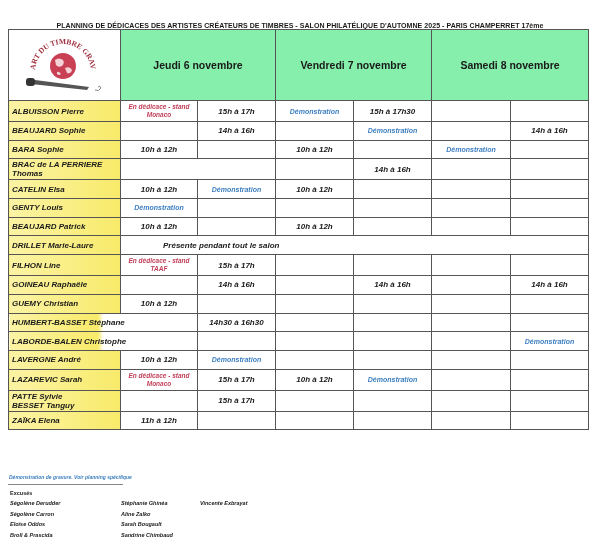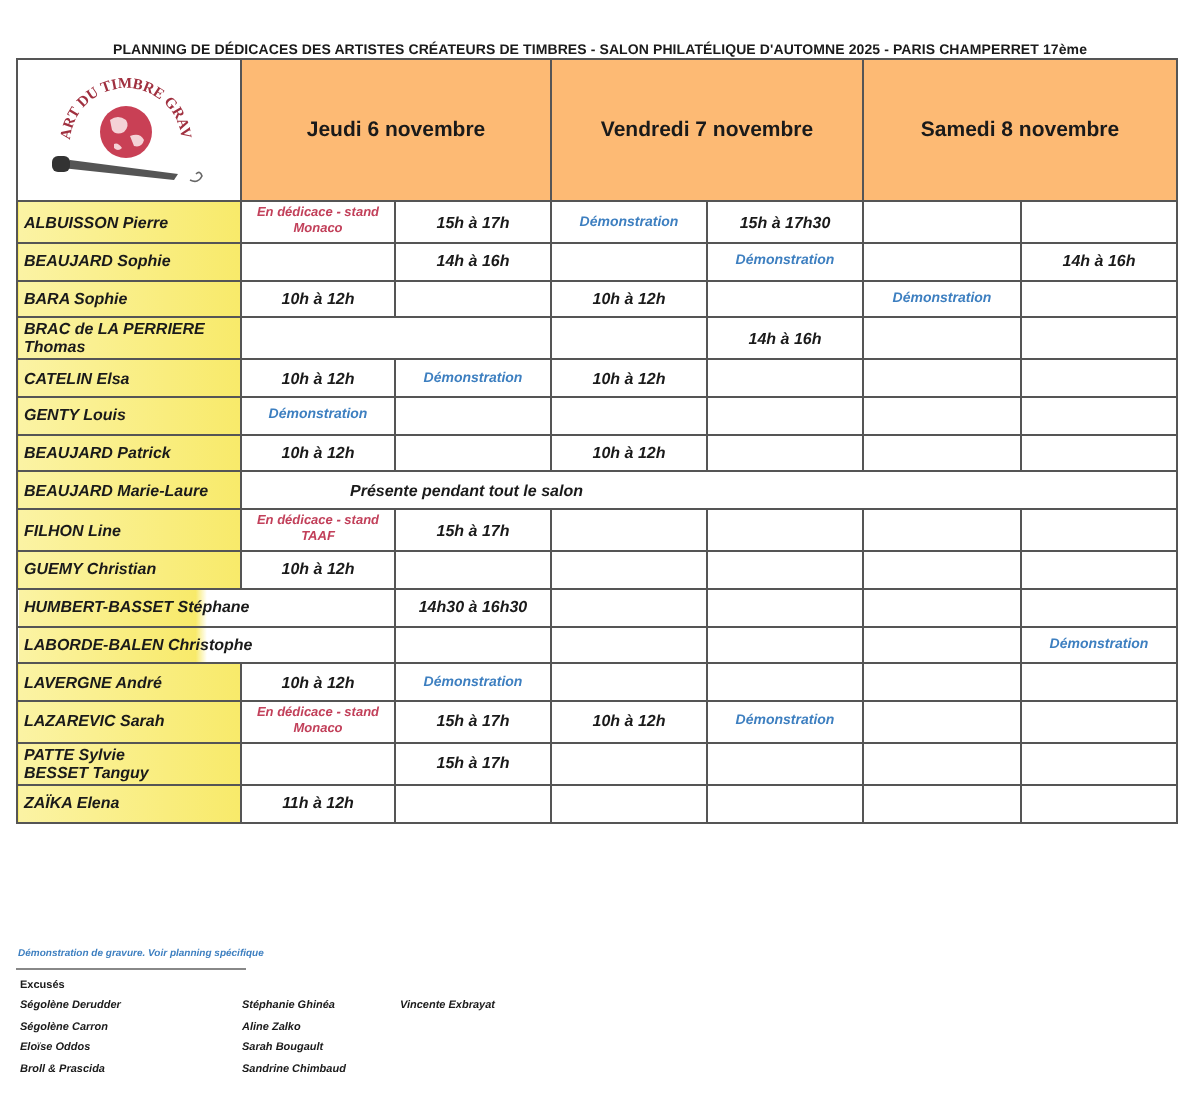--- a/index.html
+++ b/index.html
@@ -5,21 +5,21 @@
   html, body { margin: 0; padding: 0; background: #ffffff; }
   body { width: 600px; height: 560px; position: relative; overflow: hidden;
          font-family: "Liberation Sans", sans-serif; color: #1a1a1a; }
   .title { position: absolute; left: 0; top: 22px; width: 600px; text-align: center;
            font-size: 7px; font-weight: bold; letter-spacing: 0.05px; }
   table.grid { position: absolute; left: 8px; top: 29px; border-collapse: collapse;
                table-layout: fixed; width: 580px; }
   table.grid td { border: 1px solid #555; padding: 0 2px; height: 17.7px;
                   text-align: center; font-size: 8px; font-weight: bold; font-style: italic;
                   line-height: 9px; overflow: hidden; white-space: nowrap; }
-  table.grid tr.head td { height: 70px; background: #fdba74; font-style: normal;
+  table.grid tr.head td { height: 70px; background: #86efac; font-style: normal;
                   font-size: 10.5px; border-width: 1.5px; border-color: #555; }
   table.grid tr.head td.logo-cell { background: #ffffff; }
   td.name { background: linear-gradient(90deg, #fbf3a4 0%, #f8ea6a 100%); text-align: left !important;
             padding-left: 3px !important; }
   td.name.wide { background: linear-gradient(90deg, #fbf3a4 0%, #f8ea6a 47%, #ffffff 50%, #ffffff 100%); margin-top: 23px; }
   td.name.tall { white-space: normal !important; line-height: 9px; }
   .red { color: #c2405a; font-size: 6.5px !important; white-space: normal !important; line-height: 8px !important; }
   .blue { color: #3d7fc0; font-size: 7px !important; }
   .daysep-l { border-left: 1.8px solid #333 !important; }
   .footer-note { position: absolute; left: 8px; top: 474px; width: 114px; height: 10px;
@@ -119,31 +119,40 @@
       <tr>
         <td class="name">BEAUJARD Patrick</td>
         <td colspan="1">10h à 12h</td>
         <td colspan="1"></td>
         <td colspan="1" class="daysep-l">10h à 12h</td>
         <td colspan="1"></td>
         <td colspan="1" class="daysep-l"></td>
         <td colspan="1"></td>
       </tr>
       <tr>
-        <td class="name">BEAUJARD Marie-Laure</td>
-        <td colspan="6" style="text-align: left; padding-left: 54px;">Présente pendant tout le salon</td>
+        <td class="name">DRILLET Marie-Laure</td>
+        <td colspan="6" style="text-align: left; padding-left: 42px;">Présente pendant tout le salon</td>
       </tr>
       <tr>
         <td class="name" style="height: 20px;">FILHON Line</td>
         <td colspan="1" class="red">En dédicace - stand TAAF</td>
         <td colspan="1">15h à 17h</td>
         <td colspan="1" class="daysep-l"></td>
         <td colspan="1"></td>
         <td colspan="1" class="daysep-l"></td>
         <td colspan="1"></td>
+      </tr>
+      <tr>
+        <td class="name">GOINEAU Raphaële</td>
+        <td colspan="1"></td>
+        <td colspan="1">14h à 16h</td>
+        <td colspan="1" class="daysep-l"></td>
+        <td colspan="1">14h à 16h</td>
+        <td colspan="1" class="daysep-l"></td>
+        <td colspan="1">14h à 16h</td>
       </tr>
       <tr>
         <td class="name">GUEMY Christian</td>
         <td colspan="1">10h à 12h</td>
         <td colspan="1"></td>
         <td colspan="1" class="daysep-l"></td>
         <td colspan="1"></td>
         <td colspan="1" class="daysep-l"></td>
         <td colspan="1"></td>
       </tr>

